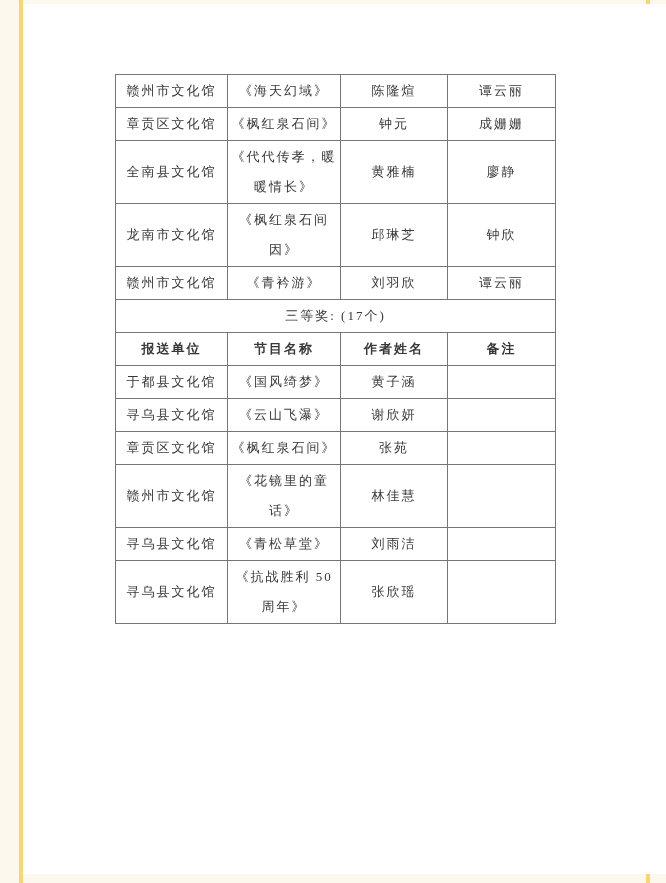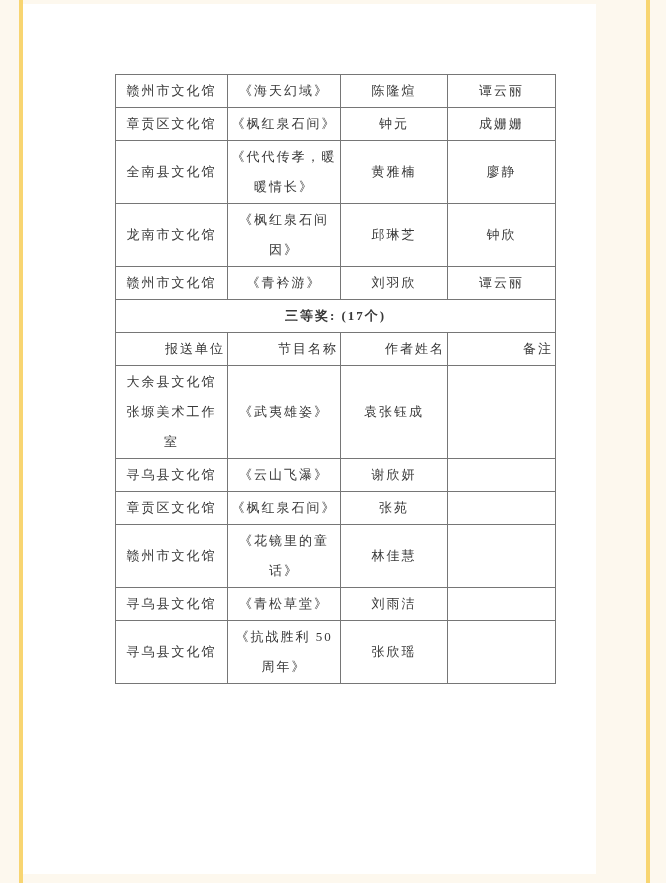--- a/index.html
+++ b/index.html
@@ -4,21 +4,21 @@
 <style>
   html, body { margin:0; padding:0; }
   body {
     width:666px; height:883px; position:relative;
     background:#fdf8ee;
     font-family:"Liberation Serif","DejaVu Serif",serif;
     overflow:hidden;
   }
   .page {
     position:absolute; left:23px; top:4px;
-    width:573px; height:870px;
+    width:644px; height:870px;
     background:#ffffff;
   }
   .accent-line {
     position:absolute; top:0; bottom:0; width:4px;
     background:#f8d571;
   }
   .accent-line.left  { left:19px; }
   .accent-line.right { left:646px; }
   table.awards {
     position:absolute; left:92px; top:70px;
@@ -32,22 +32,22 @@
     vertical-align:middle;
     font-size:13px;
     color:#383838;
     letter-spacing:2px;
     line-height:30px;
     padding:1px 2px;
     white-space:pre-line;
     font-weight:normal;
     overflow:hidden;
   }
-  table.awards th { font-weight:normal;text-align:right; }
-  table.awards td.section-cell { font-weight:bold;margin-top:29px; }
+  table.awards th { font-weight:bold; }
+  table.awards td.section-cell { font-weight:normal;margin-top:29px; }
 </style>
 </head>
 <body style="background: rgb(253, 248, 238);">
 
 <div class="accent-line left" style="background: rgb(248, 213, 113);"></div>
 <div class="accent-line right" style="background: rgb(248, 213, 113);"></div>
 
 <div class="page" style="background: rgb(255, 255, 255);">
   <table class="awards">
     <colgroup>
@@ -92,25 +92,23 @@
         <tr>
           <td colspan="4" class="section-cell">三等奖: (17个)</td>
         </tr>
         <tr>
           <th>报送单位</th>
           <th>节目名称</th>
           <th>作者姓名</th>
           <th>备注</th>
         </tr>
         <tr>
-          <td>大余县文化馆
-张塬美术工作
-室</td>
-          <td>《武夷雄姿》</td>
-          <td>袁张钰成</td>
+          <td>于都县文化馆</td>
+          <td>《国风绮梦》</td>
+          <td>黄子涵</td>
           <td></td>
         </tr>
         <tr>
           <td>寻乌县文化馆</td>
           <td>《云山飞瀑》</td>
           <td>谢欣妍</td>
           <td></td>
         </tr>
         <tr>
           <td>章贡区文化馆</td>

